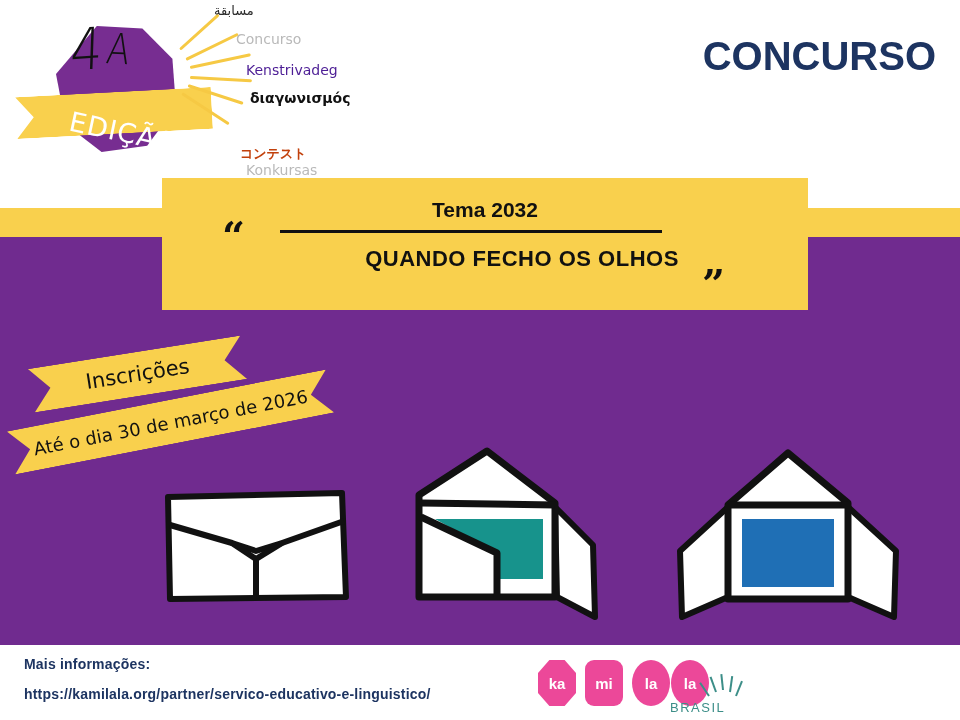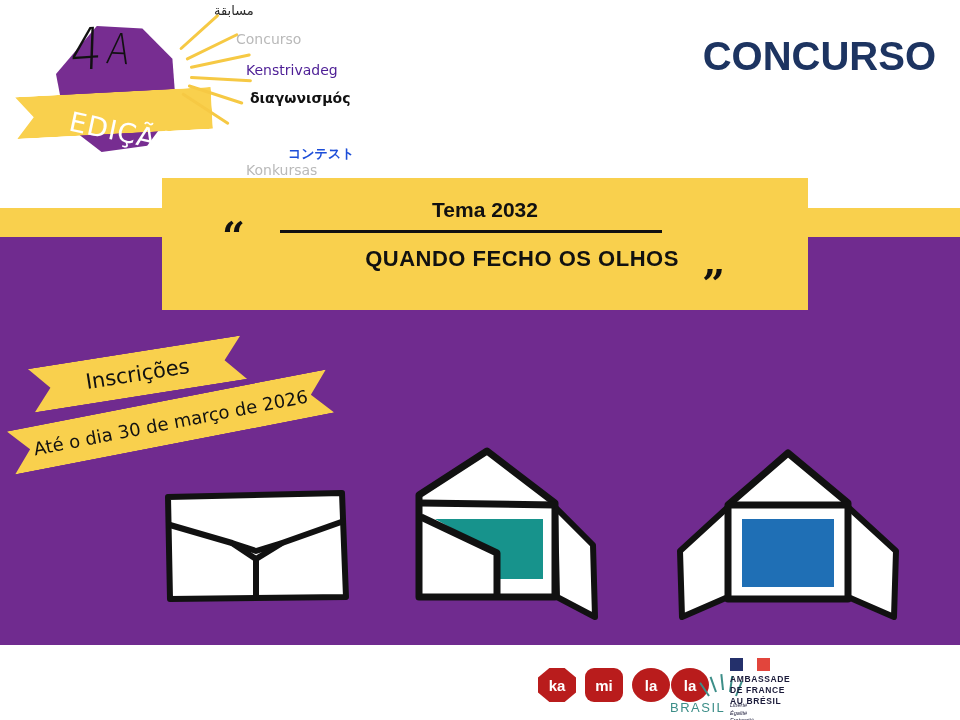--- a/index.html
+++ b/index.html
@@ -129,21 +129,21 @@
   
   .illus{position:absolute;}
 
   
   .foot-text{position:absolute;left:24px;top:656px;color:#1d3461;}
   .foot-line{font-size:14px;font-weight:bold;letter-spacing:0.2px;}
   .foot-line.l2{margin-top:14px;}
 
   .kami-logo{position:absolute;left:538px;top:660px;width:180px;height:56px;}
   .kami-chip{
-    position:absolute;top:8px;width:38px;height:34px;background:#b91c1c;
+    position:absolute;top:0;width:38px;height:46px;background:#ec4899;
     color:#fff;font-size:15px;font-weight:bold;
     display:flex;align-items:center;justify-content:center;
   }
   .kami-chip.c1{left:0;clip-path:polygon(30% 0%,70% 0%,100% 28%,100% 72%,70% 100%,30% 100%,0% 72%,0% 28%);}
   .kami-chip.c2{left:47px;border-radius:9px;}
   .kami-chip.c3{left:94px;border-radius:50%;}
   .kami-chip.c4{left:133px;border-radius:50%;}
   .kami-rays{position:absolute;left:168px;top:2px;width:34px;height:36px;}
   .kami-ray{position:absolute;width:2px;height:16px;background:#3c8e88;transform-origin:bottom center;}
   .kami-brasil{
@@ -192,21 +192,21 @@
     <div class="ray" style="left:20px;top:84px;width:58px;transform:rotate(18deg);"></div>
     <div class="ray" style="left:14px;top:92px;width:56px;transform:rotate(33deg);"></div>
   </div>
 
   <div class="langs">
     <div class="lang" style="left:8px;top:3px;color:#2b2b2b;font-size:13px;">مسابقة</div>
     <div class="lang" style="left:30px;top:31px;color:#b9b9b9;font-size:14px;">Concurso</div>
     <div class="lang" style="left:40px;top:62px;color:#4c1d95;font-size:14px;">Kenstrivadeg</div>
     <div class="lang" style="left:44px;top:90px;color:#111;font-size:14px;font-weight:bold;">διαγωνισμός</div>
     <div class="lang" style="left:40px;top:118px;color:#b9b9b9;font-size:14px;margin-top:44px;">Konkursas</div>
-    <div class="lang" style="left:34px;top:145px;color:#1d4ed8;font-size:13px;font-weight:bold;margin-left:48px;">コンテスト</div>
+    <div class="lang" style="left:34px;top:145px;color:#c2410c;font-size:13px;font-weight:bold;">コンテスト</div>
   </div>
 
   <div class="title-block">
     <div class="title-1">CONCURSO</div>
   </div>
 
   <div class="tema-box">
     <div class="tema-title">Tema 2032</div>
     <div class="tema-rule"></div>
     <div class="q-open">“</div>
@@ -244,47 +244,34 @@
     <path d="M56,62 L56,152 L10,172 L8,106 Z" fill="#ffffff" stroke="#111111" stroke-width="6" stroke-linejoin="round"></path>
 
     <path d="M176,62 L176,152 L222,172 L224,106 Z" fill="#ffffff" stroke="#111111" stroke-width="6" stroke-linejoin="round"></path>
 
     <path d="M56,60 L116,8 L176,58 L176,154 L56,154 Z" fill="#ffffff" stroke="#111111" stroke-width="7" stroke-linejoin="round"></path>
     <path d="M58,60 L176,60" fill="none" stroke="#111111" stroke-width="7"></path>
 
     <rect x="70" y="74" width="92" height="68" fill="#1f6fb5"></rect>
   </svg>
 
+  <div class="foot-text">
+    <div class="foot-line">Mais  informações:</div>
+    <div class="foot-line l2">https://kamilala.org/partner/servico-educativo-e-linguistico/</div>
+  </div>
 
   <div class="kami-logo">
     <div class="kami-chip c1">ka</div>
     <div class="kami-chip c2">mi</div>
     <div class="kami-chip c3">la</div>
     <div class="kami-chip c4">la</div>
     <div class="kami-rays">
       <div class="kami-ray" style="left:2px;top:18px;transform:rotate(-34deg);"></div>
       <div class="kami-ray" style="left:9px;top:14px;transform:rotate(-20deg);"></div>
       <div class="kami-ray" style="left:16px;top:12px;transform:rotate(-6deg);"></div>
       <div class="kami-ray" style="left:23px;top:14px;transform:rotate(8deg);"></div>
       <div class="kami-ray" style="left:29px;top:18px;transform:rotate(22deg);"></div>
     </div>
     <div class="kami-brasil">BRASIL</div>
   </div>
 
-  <div class="amb-logo">
-    <div class="amb-flag">
-      <i class="b"></i>
-      <i class="w"></i>
-      <i class="r"></i>
-    </div>
-    <div class="amb-name">
-      <div>AMBASSADE</div>
-      <div>DE FRANCE</div>
-      <div>AU BRÉSIL</div>
-    </div>
-    <div class="amb-motto">
-      <div>Liberté</div>
-      <div>Égalité</div>
-      <div>Fraternité</div>
-    </div>
-  </div>
 
 </div>
 
 </body></html>

